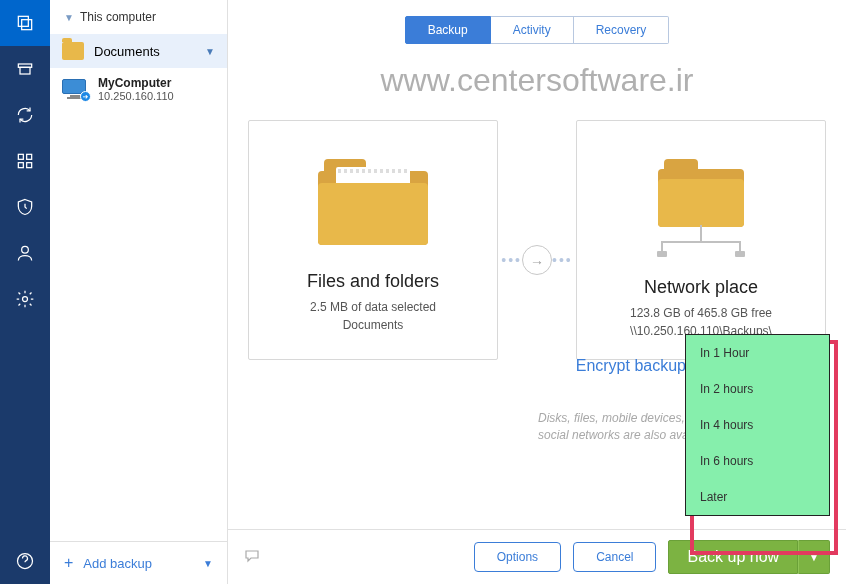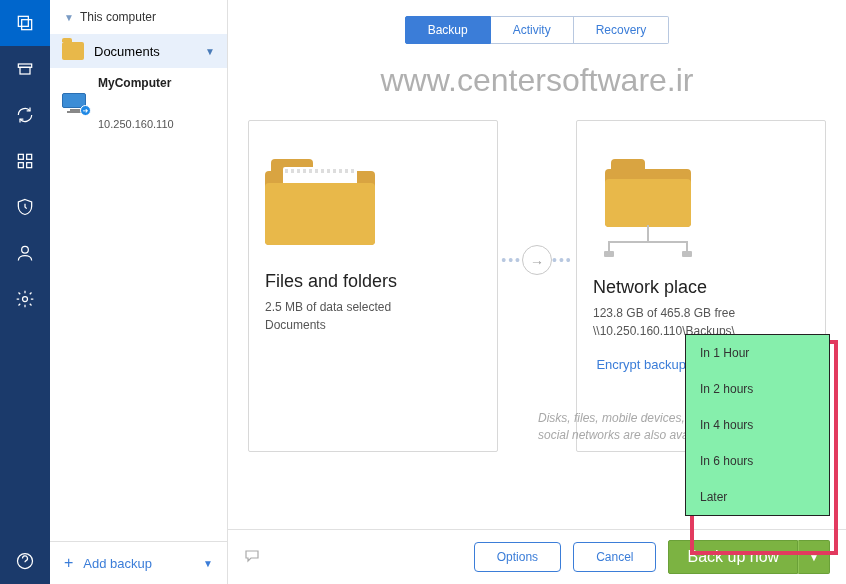--- a/index.html
+++ b/index.html
@@ -22,38 +22,38 @@
 .tree-row.selected { background: #e8f0fb; }
 .tree-row .expand { margin-left: auto; color: #4a7bb8; font-size: 10px; }
 .folder-ico { width: 22px; height: 18px; background: #e8b84a; border-radius: 2px; position: relative; }
 .folder-ico::before { content:""; position:absolute; top:-4px; left:0; width:10px; height:4px; background:#e8b84a; border-radius:2px 2px 0 0;}
 .pc-ico { width: 26px; height: 20px; position: relative; }
 .pc-ico .screen { width: 24px; height: 15px; background: #3c8dd6; border: 1px solid #2a6fb3; border-radius: 2px; }
 .pc-ico .base { width: 10px; height: 2px; background: #888; margin: 1px auto 0; }
 .pc-ico .stand { width: 16px; height: 2px; background: #888; margin: 0 auto; }
 .pc-ico .badge { position:absolute; right:-3px; bottom:-3px; width:11px; height:11px; border-radius:50%; background:#1e88e5; border:1px solid #fff; display:flex; align-items:center; justify-content:center; color:#fff; font-size:7px;}
 .device-row .name { font-weight: 600; color: #222; font-size: 12px; }
-.device-row .addr { font-size: 11px; color: #555; margin-top: 28px; }
+.device-row .addr { font-size: 11px; color: #555; }
 .sidebar-footer { margin-top: auto; border-top: 1px solid #e0e0e0; padding: 12px 14px; display:flex; align-items:center; gap:10px; color:#3b7dd8; font-size:13px; cursor:pointer; }
 .sidebar-footer .plus { font-size: 16px; font-weight: 300; }
 .sidebar-footer .chev2 { margin-left:auto; color:#3b7dd8; font-size:10px;}
 
 
 .main { flex: 1; position: relative; background: #fff; display:flex; flex-direction:column; }
 .tabs { display: flex; justify-content: center; padding: 16px 0 4px; gap:0; }
 .tab { border: 1px solid #b8c8e0; padding: 6px 22px; font-size: 12px; cursor:pointer; background:#fff; color:#3b7dd8; }
 .tab:first-child { border-radius: 2px 0 0 2px; }
 .tab:last-child { border-radius: 0 2px 2px 0; }
 .tab + .tab { border-left: none; }
 .tab.active { background: #3b7dd8; color: #fff; border-color:#3b7dd8; }
 
 .watermark { position:absolute; top:62px; left:0; right:0; text-align:center; font-size:32px; color:#b0b0b0; font-family: Arial; pointer-events:none; }
 
 .cards { display:flex; justify-content:center; align-items:flex-start; gap:0; margin-top: 72px; padding: 0 20px; position:relative; }
-.card { width: 250px; height: 332px; border: 1px solid #d8d8d8; border-radius: 2px; display:flex; flex-direction:column; align-items:flex-start; padding: 28px 16px 16px; text-align:center; background:#fff; }
+.card { width: 250px; height: 240px; border: 1px solid #d8d8d8; border-radius: 2px; display:flex; flex-direction:column; align-items:center; padding: 28px 16px 16px; text-align:center; background:#fff; }
 .card-gap { width: 78px; display:flex; align-items:center; justify-content:center; height:280px; }
 .arrow-circle { width:30px; height:30px; border:1px solid #c8c8c8; border-radius:50%; display:flex; align-items:center; justify-content:center; color:#a0a0a0; font-size:14px; }
 .dots { color:#b8c8e0; letter-spacing:2px; font-size:14px; }
 
 .big-folder { width: 110px; height: 86px; position:relative; margin-bottom:10px; margin-top:10px; }
 .big-folder .back { position:absolute; bottom:0; width:110px; height:74px; background:#d9a441; border-radius:4px; }
 .big-folder .tab2 { position:absolute; top:0; left:6px; width:42px; height:16px; background:#d9a441; border-radius:4px 4px 0 0; }
 .big-folder .front { position:absolute; bottom:0; width:110px; height:62px; background:#e8b84a; border-radius:4px; }
 .big-folder .paper { position:absolute; top:8px; left:18px; width:74px; height:18px; background:#fff; border-radius:2px 2px 0 0; }
 .big-folder .ruler { position:absolute; top:10px; left:20px; width:70px; height:4px; background:repeating-linear-gradient(90deg,#ddd 0 3px,#fff 3px 6px); }
@@ -67,21 +67,21 @@
 .net-folder .foot{position:absolute;bottom:2px;width:10px;height:6px;background:#c0c0c0;border-radius:1px;}
 .net-folder .foot.l{left:11px;} .net-folder .foot.r{right:11px;}
 
 .card h3 { font-size: 18px; font-weight: 400; color:#222; margin: 16px 0 6px; }
 .card .line { font-size: 12px; color:#555; line-height:1.5; }
 
 .hint { position:absolute; left:310px; top:410px; font-size:12px; color:#a8a8a8; font-style:italic; line-height:1.4; width:200px;}
 .hint-arrow { position:absolute; left:490px; top:376px; width:40px; height:40px; }
 .hint-arrow svg { stroke:#b8b8b8; fill:none; stroke-width:1;}
 
-.encrypt-link { position:absolute; right:160px; top:357px; color:#3b7dd8; font-size:13px; cursor:pointer;margin-left:28px;}
+.encrypt-link { position:absolute; right:160px; top:357px; color:#3b7dd8; font-size:16px; cursor:pointer;margin-left:28px;}
 
 
 .menu-highlight { position:absolute; right:8px; top:340px; width:148px; height:215px; border:4px solid #e23a5f; background:transparent; pointer-events:none; z-index:5;}
 .dropdown { position:absolute; right:16px; top:334px; width:145px; background:#86efac; border:1px solid #222; z-index:6; }
 .dropdown-item { padding: 11px 14px; font-size:12px; color:#333; cursor:pointer; }
 
 
 .footer { margin-top:auto; border-top:1px solid #e0e0e0; padding:10px 16px; display:flex; align-items:center; gap:12px; }
 .footer .comment-ico { color:#999; cursor:pointer; font-size:14px;}
 .footer-spacer { flex:1; }

